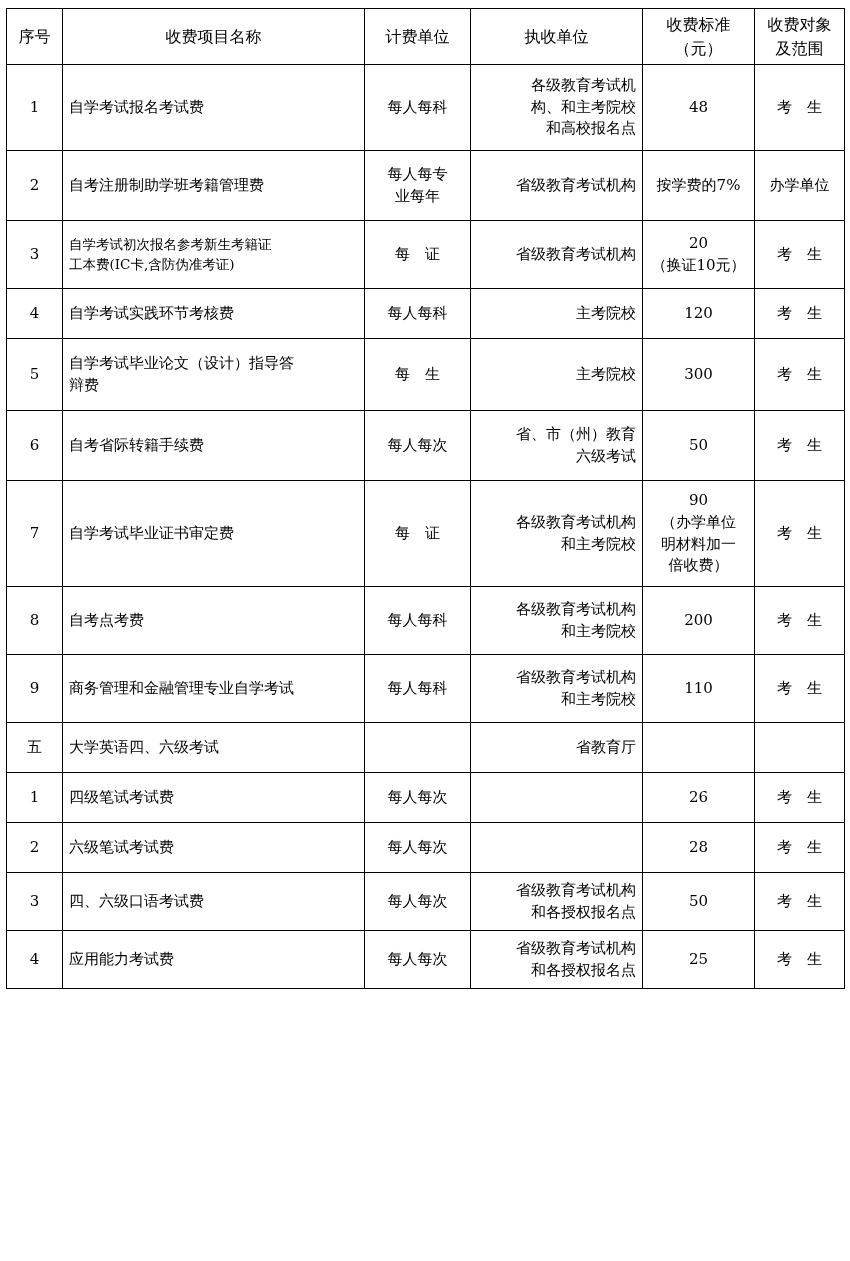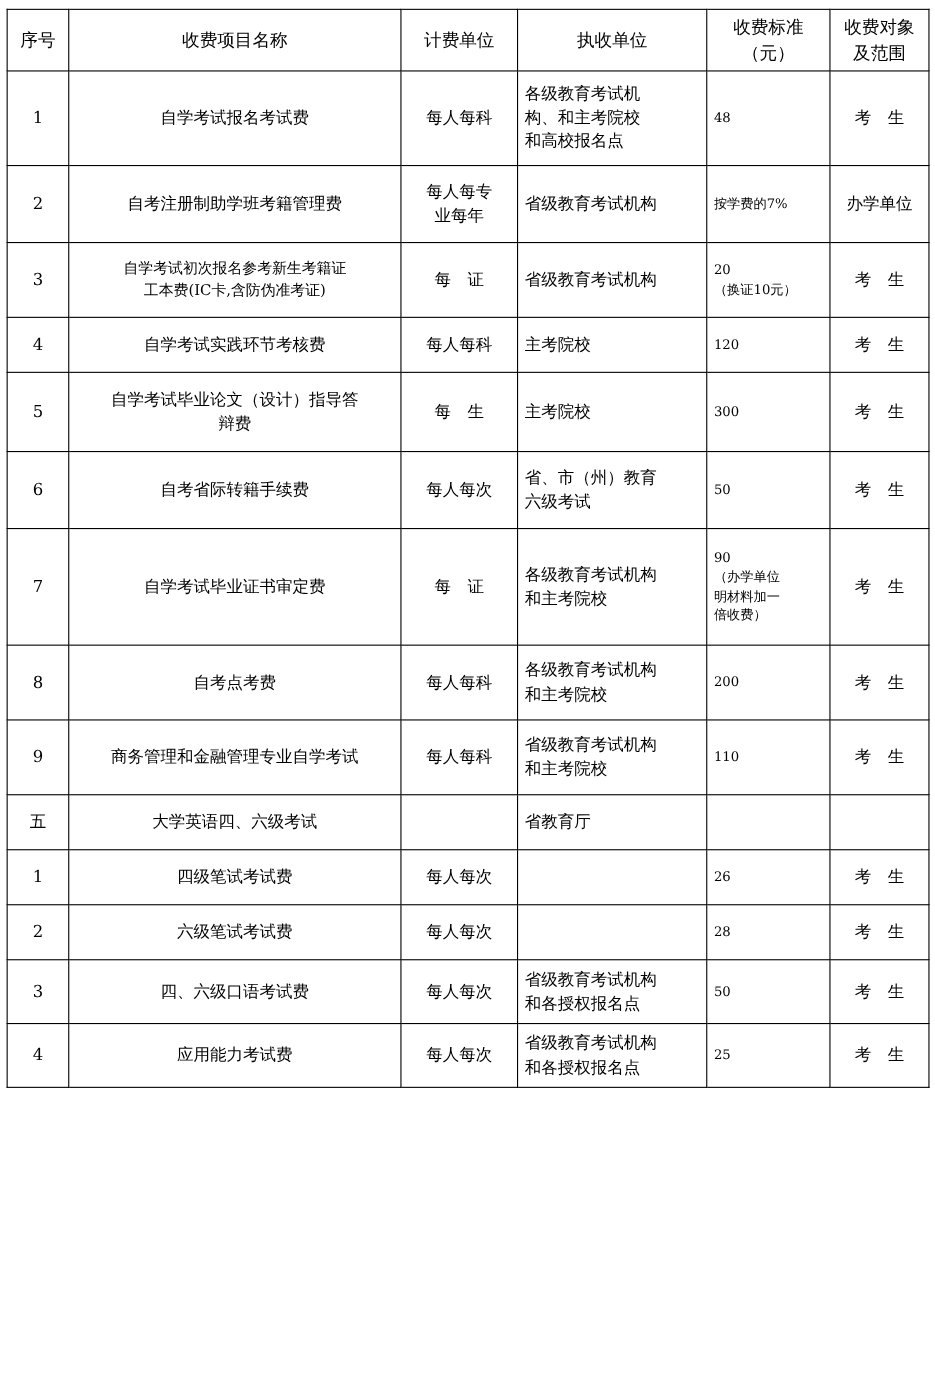--- a/index.html
+++ b/index.html
@@ -41,24 +41,24 @@
   col.c5 { width: 90px; }
 
   .hdr td {
     text-align: center;
     font-size: 16px;
     height: 56px;
     padding: 2px 4px;
   }
   .hdr .hdr-line { display: block; }
   .idx { text-align: center; font-size: 15px; }
-  .name { text-align: center; font-size: 15px; padding-left: 10px; }
+  .name { text-align: left; font-size: 15px; padding-left: 10px; }
   .unit { text-align: center; font-size: 15px; margin-top: 42px; }
-  .org  { text-align: left;  font-size: 15px; padding-left: 8px; }
-  .std  { text-align: left; font-size: 12px; }
+  .org  { text-align: right;  font-size: 15px; padding-left: 8px; }
+  .std  { text-align: center; font-size: 15px; }
   .scope{ text-align: center; font-size: 15px; margin-top: 14px; }
   .small { font-size: 13.5px; }
   .multi { display: block; }
 
   
   .r1 td { height: 86px; }
   .r2 td { height: 70px; }
   .r3 td { height: 68px; }
   .r4 td { height: 50px; }
   .r5 td { height: 72px; }

